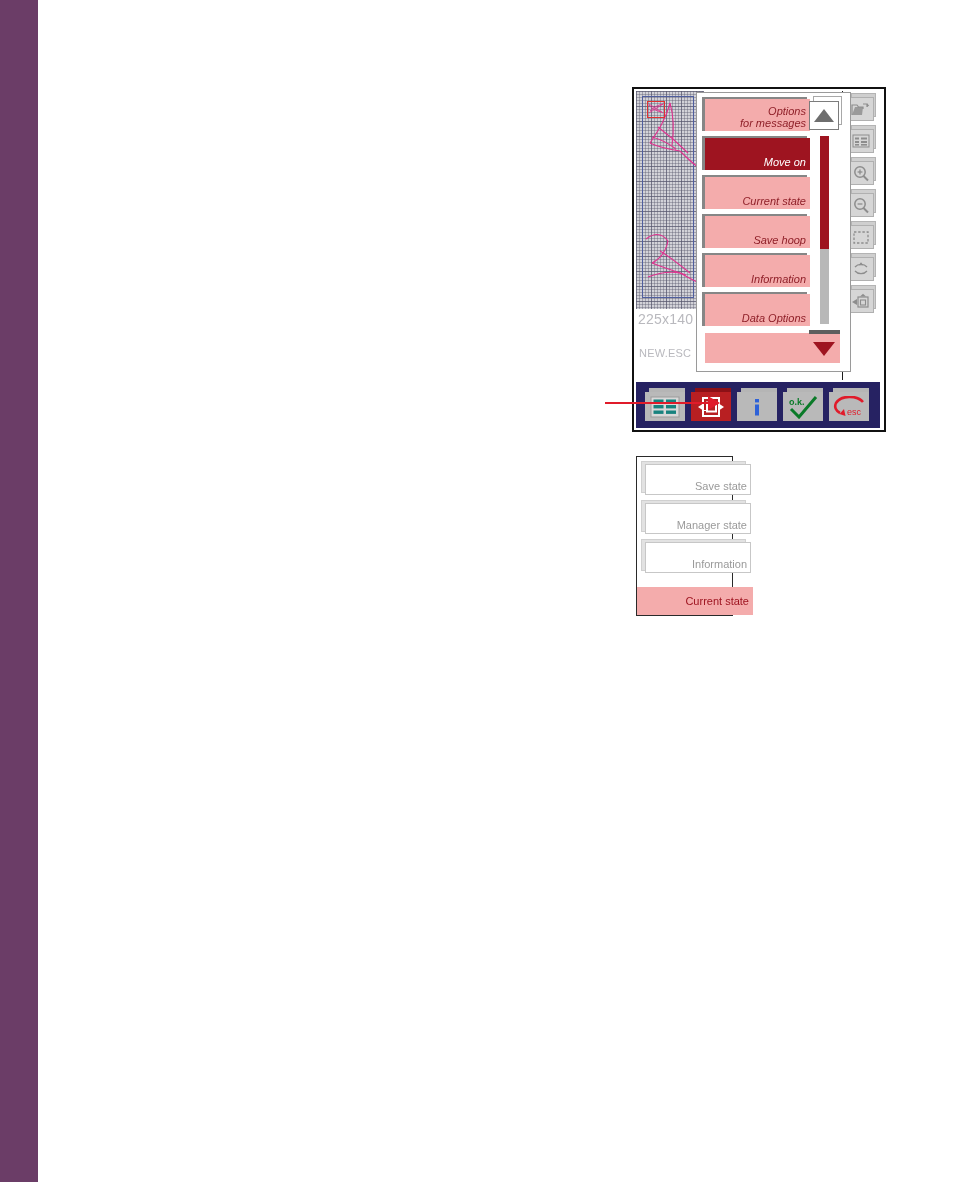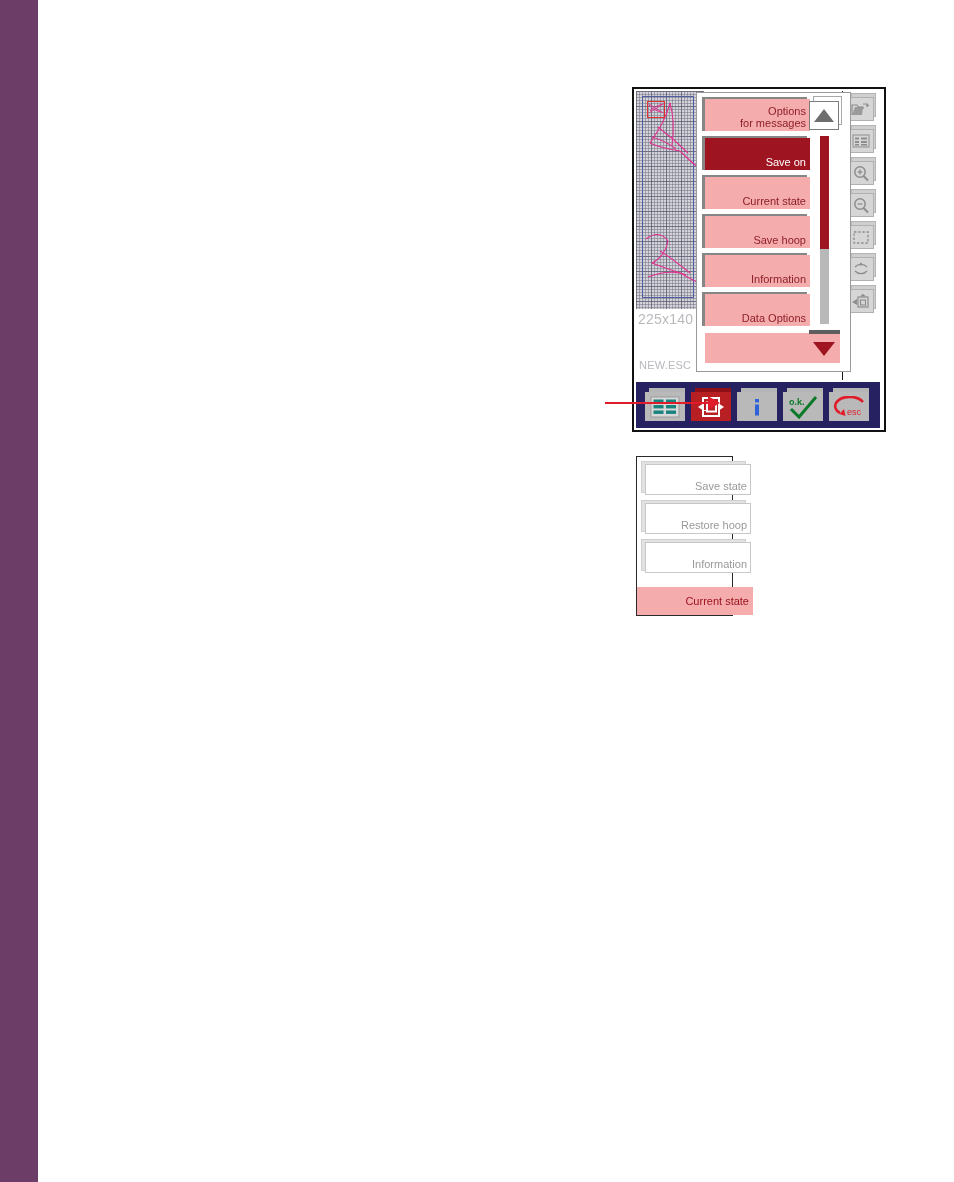--- a/index.html
+++ b/index.html
@@ -95,21 +95,21 @@
     position: absolute;
     left: 2px;
     top: 220px;
     font-size: 14px;
     color: #b9b9be;
     letter-spacing: 0.2px;
   }
   .file-label {
     position: absolute;
     left: 3px;
-    top: 268px;
+    top: 256px;
     font-size: 11px;
     color: #b9b9be;
     letter-spacing: 0.2px;
   }
 
   
   .icon-rail {
     position: absolute;
     right: 2px;
     top: 2px;
@@ -190,20 +190,21 @@
     top: 2px;
     width: 105px;
     min-height: 32px;
     background: #f4acac;
     box-sizing: border-box;
     display: flex;
     align-items: flex-end;
     justify-content: flex-end;
     padding: 0 4px 2px 4px;
     text-align: right;
+    font-style: italic;
   }
   .menu-item.selected .mi-face {
     background: #9e1420;
   }
   .mi-label {
     font-size: 11px;
     line-height: 12px;
     color: #8f1f28;
     text-align: right;
     white-space: pre-line;
@@ -550,21 +551,21 @@
         <div class="mi-shadow"></div>
         <div class="mi-face">
           <span class="mi-label">Options
 for messages</span>
         </div>
       </div>
 
       <div class="menu-item selected">
         <div class="mi-shadow"></div>
         <div class="mi-face">
-          <span class="mi-label">Save on</span>
+          <span class="mi-label">Move on</span>
         </div>
       </div>
 
       <div class="menu-item">
         <div class="mi-shadow"></div>
         <div class="mi-face">
           <span class="mi-label">Current state</span>
         </div>
       </div>
 
@@ -691,21 +692,21 @@
   <div class="state-item">
     <div class="si-shadow"></div>
     <div class="si-face">
       <span class="si-label">Save state</span>
     </div>
   </div>
 
   <div class="state-item">
     <div class="si-shadow"></div>
     <div class="si-face">
-      <span class="si-label">Restore hoop</span>
+      <span class="si-label">Manager state</span>
     </div>
   </div>
 
   <div class="state-item">
     <div class="si-shadow"></div>
     <div class="si-face">
       <span class="si-label">Information</span>
     </div>
   </div>
 

